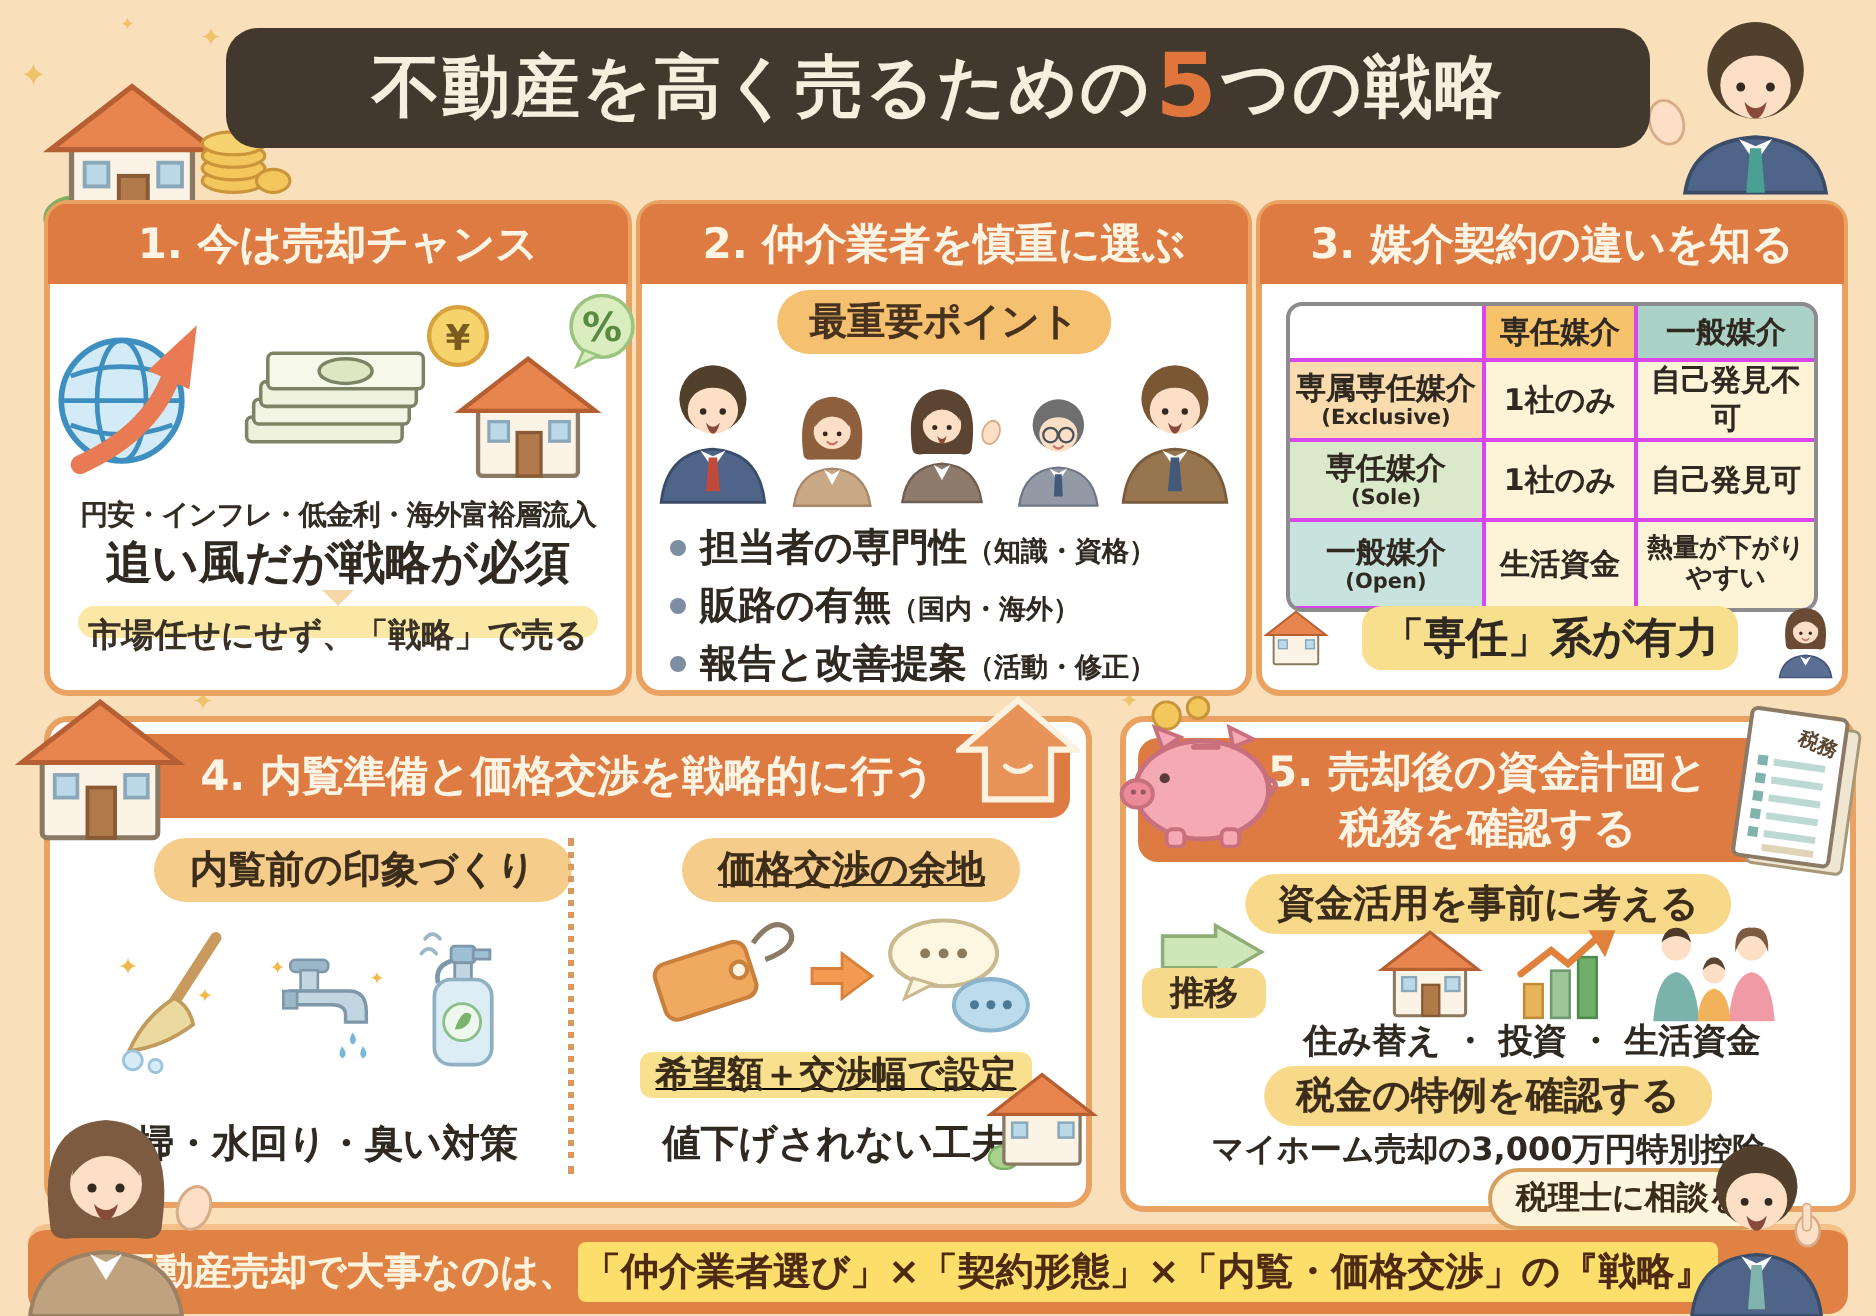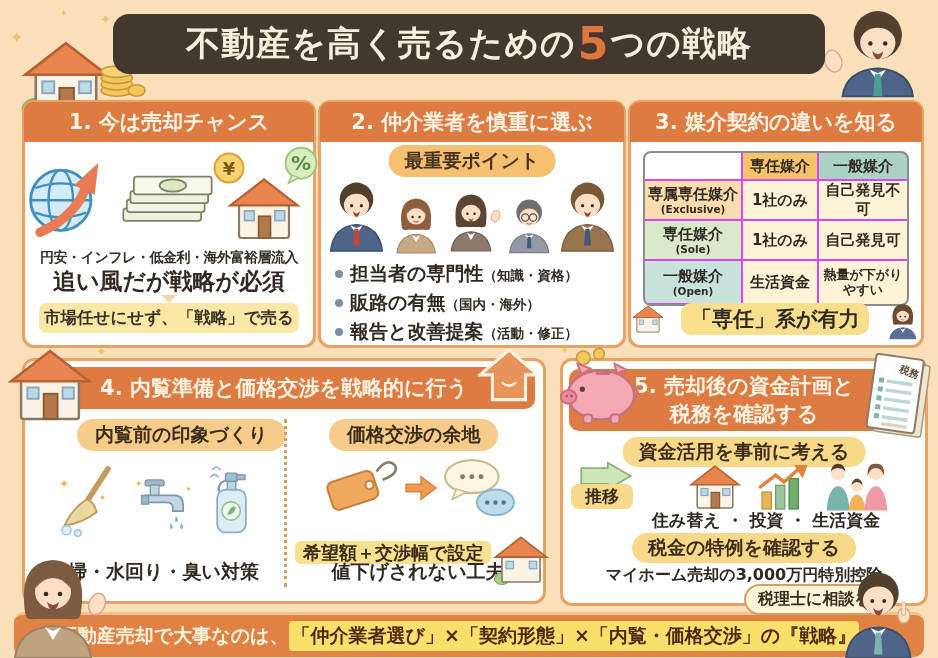--- a/index.html
+++ b/index.html
@@ -27,21 +27,21 @@
   .card5{left:560px;top:358px;width:362px;height:242px;}
 
   
   .c1-icons{position:absolute;left:0;right:0;top:44px;height:100px;display:flex;align-items:center;justify-content:center;gap:4px;}
   .c1-housewrap{position:relative;width:96px;height:96px;}
   .c1-housewrap .house{position:absolute;left:6px;top:26px;width:76px;}
   .c1-housewrap .yen{position:absolute;left:-8px;top:2px;}
   .c1-housewrap .pct{position:absolute;right:-8px;top:-4px;}
   .c1-factors{position:absolute;left:0;right:0;top:146px;text-align:center;font-size:14px;font-weight:800;color:#332c24;letter-spacing:-0.5px;}
   .c1-emph{position:absolute;left:0;right:0;top:163px;text-align:center;font-size:23px;font-weight:800;color:#2f2921;}
-  .c1-callout{position:absolute;left:14px;right:14px;top:200px;height:30px;background:#fbe8a6;border-radius:8px;
+  .c1-callout{position:absolute;left:14px;right:14px;top:200px;height:16px;background:#fbe8a6;border-radius:8px;
     text-align:center;font-size:16.5px;font-weight:800;color:#3a3126;line-height:30px;}
   .c1-callout::before{content:"";position:absolute;top:-8px;left:50%;margin-left:-8px;
     border-left:8px solid transparent;border-right:8px solid transparent;border-top:8px solid #f5d7a8;}
 
   
   .c2-badge{position:absolute;left:50%;transform:translateX(-50%);top:42px;background:#f5c06f;border-radius:18px;
     padding:3px 16px;font-size:19px;font-weight:800;color:#46321e;z-index:3;white-space:nowrap;}
   .c2-people{position:absolute;left:4px;right:4px;top:46px;height:110px;display:flex;align-items:flex-end;justify-content:center;gap:2px;z-index:1;}
   .c2-bullets{position:absolute;left:14px;top:154px;z-index:2;}
   .c2-row{display:flex;align-items:baseline;margin:4px 0;height:25px;}
@@ -62,21 +62,21 @@
   .c3-concl{position:absolute;left:0;right:0;bottom:2px;display:flex;align-items:center;justify-content:center;gap:16px;}
   .c3-pill{background:#f8df8e;border-radius:10px;padding:2px 10px;font-size:21px;font-weight:800;color:#2f2921;white-space:nowrap;}
 
   
   .c4-band{left:8px;right:8px;top:6px;height:42px;font-size:21px;line-height:42px;}
   .col-pill{position:absolute;background:#f6cc8a;border-radius:16px;padding:3px 18px;font-size:19px;font-weight:800;color:#3c2c1a;white-space:nowrap;top:58px;}
   .c4-divider{position:absolute;left:259px;top:58px;bottom:14px;border-left:3px dotted #d89a5e;}
   .c4-lefticons{position:absolute;left:18px;top:96px;width:228px;display:flex;align-items:flex-end;justify-content:center;gap:10px;}
   .c4-caption-l{position:absolute;left:0;width:258px;top:198px;text-align:center;font-size:19px;font-weight:800;color:#2f2921;}
   .c4-righticons{position:absolute;left:276px;top:94px;width:236px;display:flex;align-items:center;justify-content:center;gap:4px;}
-  .c4-highlight{position:absolute;left:270px;width:246px;top:180px;}
+  .c4-highlight{position:absolute;left:270px;width:246px;top:164px;text-align:center;text-decoration:underline;}
   .c4-highlight span{background:#f9e08e;border-radius:6px;padding:1px 8px;font-size:18px;font-weight:800;color:#3a2c18;white-space:nowrap;}
   .c4-caption-r{position:absolute;left:270px;width:246px;top:198px;text-align:center;font-size:19px;font-weight:800;color:#2f2921;}
 
   
   .c5-band{left:6px;right:6px;top:8px;height:62px;font-size:21px;display:flex;flex-direction:column;align-items:center;justify-content:center;line-height:1.35;}
   .c5-badge{position:absolute;left:50%;transform:translateX(-50%);background:#f8d98a;border-radius:16px;
     padding:2px 16px;font-size:19px;font-weight:800;color:#3c2c1a;white-space:nowrap;}
   .c5-badge1{top:76px;}
   .c5-badge2{top:172px;}
   .c5-trend{position:absolute;left:8px;top:100px;width:80px;height:48px;}
@@ -314,21 +314,21 @@
         <path d="M41 51 Q45 55 49 51" fill="none" stroke="#c4766a" stroke-width="2" stroke-linecap="round"></path>
         <path d="M12 100 Q16 74 45 72 Q74 74 78 100Z" fill="#5a6f93" stroke="#46567a" stroke-width="2"></path>
         <path d="M38 73 L45 85 L52 73 L45 77Z" fill="#fff"></path>
       </svg>
     </div>
   </div>
 
   <div class="card card4">
     <div class="band c4-band">4. 内覧準備と価格交渉を戦略的に行う</div>
     <div class="col-pill" style="left:52px;">内覧前の印象づくり</div>
-    <div class="col-pill" style="left:304px;">価格交渉の余地</div>
+    <div class="col-pill" style="left:316px;text-decoration:underline;">価格交渉の余地</div>
     <div class="c4-divider"></div>
 
     <div class="c4-lefticons">
       <svg style="width:66px;height:82px;" viewBox="0 0 70 78">
         <text x="2" y="26" font-size="13" fill="#f0b84a">✦</text>
         <text x="44" y="40" font-size="10" fill="#f0b84a">✦</text>
         <line x1="54" y1="6" x2="32" y2="40" stroke="#c89a5e" stroke-width="6" stroke-linecap="round"></line>
         <path d="M32 38 Q16 48 8 66 Q26 64 42 52 Q40 42 32 38Z" fill="#ecd9a0" stroke="#bf9c5c" stroke-width="2"></path>
         <circle cx="10" cy="71" r="5" fill="#d8ecf6" stroke="#9cc4dc" stroke-width="1.5"></circle>
         <circle cx="22" cy="74" r="3.5" fill="#d8ecf6" stroke="#9cc4dc" stroke-width="1.5"></circle>

